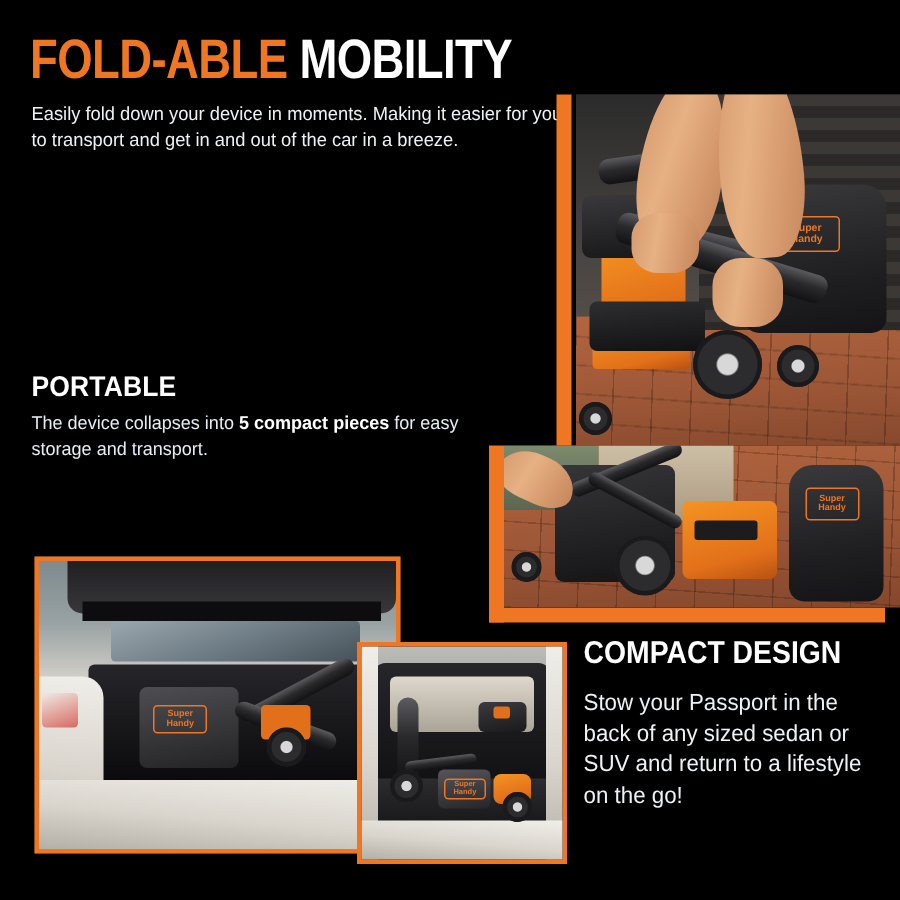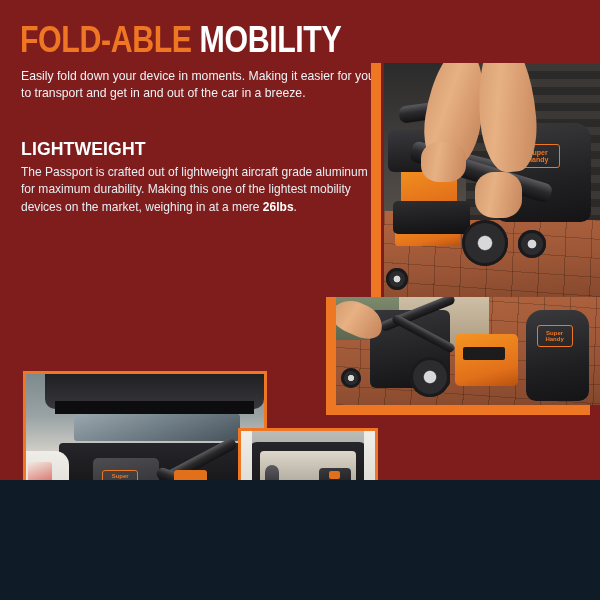--- a/index.html
+++ b/index.html
@@ -3,22 +3,22 @@
 <meta charset="utf-8">
 <style>
   html, body {
     margin: 0;
     padding: 0;
     background: #0f1b26;
   }
   #infographic {
     position: relative;
     width: 600px;
-    height: 480px;
-    background: #7f1d1d;
+    height: 600px;
+    background: #000000;
     overflow: hidden;
     font-family: "Liberation Sans", sans-serif;
     -webkit-font-smoothing: antialiased;
   }
 
   
   .headline {
     position: absolute;
     left: 20px;
     top: 21px;
@@ -204,26 +204,30 @@
 <body>
 
 <div id="infographic">
 
   <div class="headline">
     <span class="hl-orange">FOLD-ABLE</span><span class="hl-white">&nbsp;</span><span class="hl-white">MOBILITY</span>
   </div>
 
   <div class="lede">Easily fold down your device in moments. Making it easier for you to transport and get in and out of the car in a breeze.</div>
 
-  <div class="block" id="block-lightweight">
-    <h2>LIGHTWEIGHT</h2>
-    <p><span>The Passport is crafted out of lightweight aircraft grade aluminum for maximum durability. Making this one of the lightest mobility devices on the market, weighing in at a mere </span><b>26lbs</b><span>.</span></p>
-  </div>
-
-
+
+  <div class="block" id="block-portable">
+    <h2>PORTABLE</h2>
+    <p><span>The device collapses into </span><b>5 compact pieces</b><span> for easy storage and transport.</span></p>
+  </div>
+
+  <div id="block-compact">
+    <h2>COMPACT DESIGN</h2>
+    <p>Stow your Passport in the back of any sized sedan or SUV and return to a lifestyle on the go!</p>
+  </div>
 
   <div class="accent-bar" id="bar-fold"></div>
   <div class="photo" id="photo-fold">
     <div class="wall" style="height:68%;"></div>
     <div class="brick" style="height:38%;"></div>
 
     <div style="position:absolute;left:38%;top:0;width:62%;height:66%;background:repeating-linear-gradient(180deg,#3b3836 0 8px,#2c2a28 8px 16px);"></div>
 
     <div class="backrest" style="left:52%;top:25%;width:44%;height:42%;"></div>
     <div class="badge-sh" style="left:61%;top:34%;width:42px;height:22px;">

